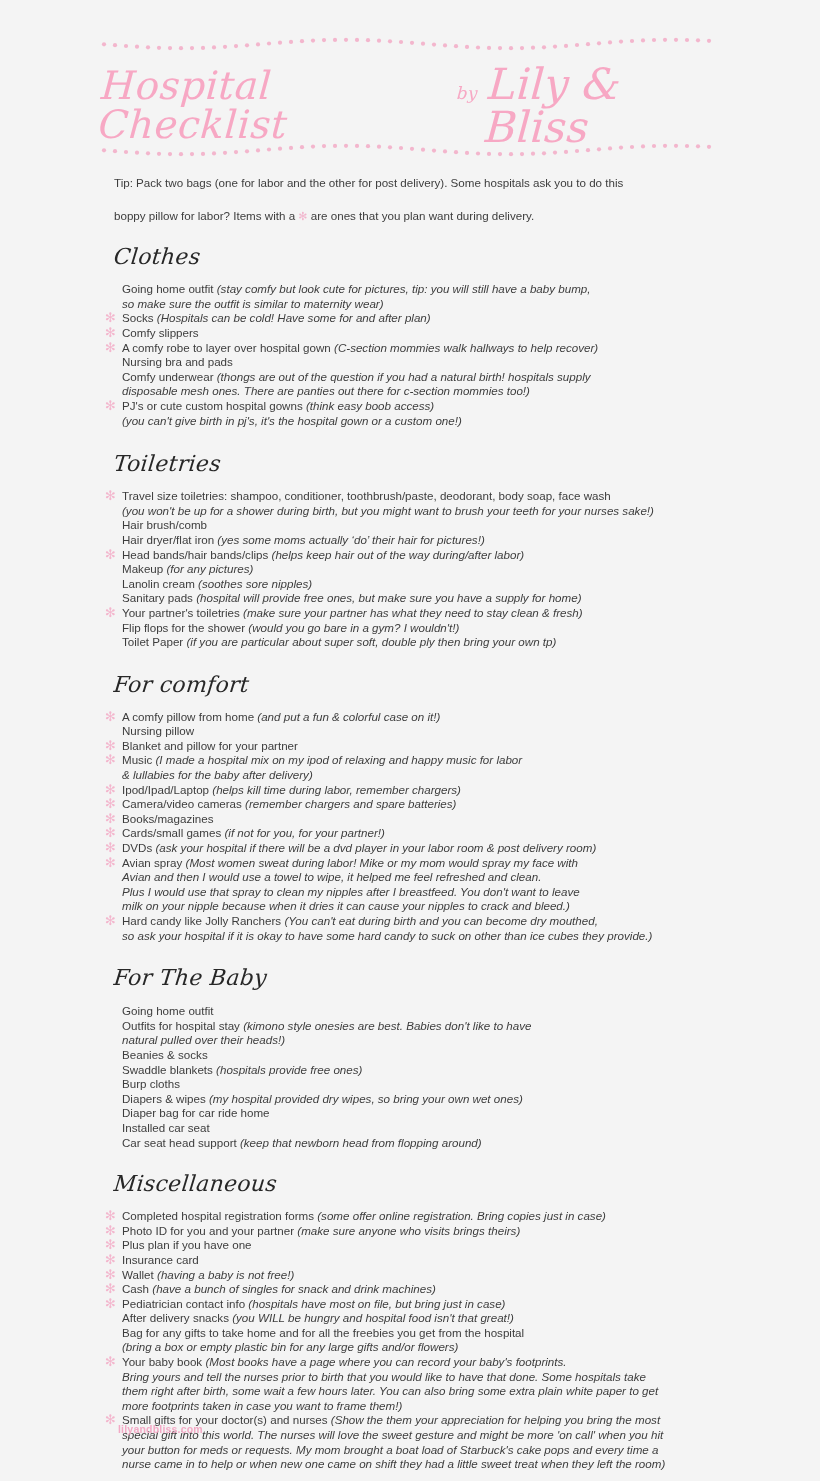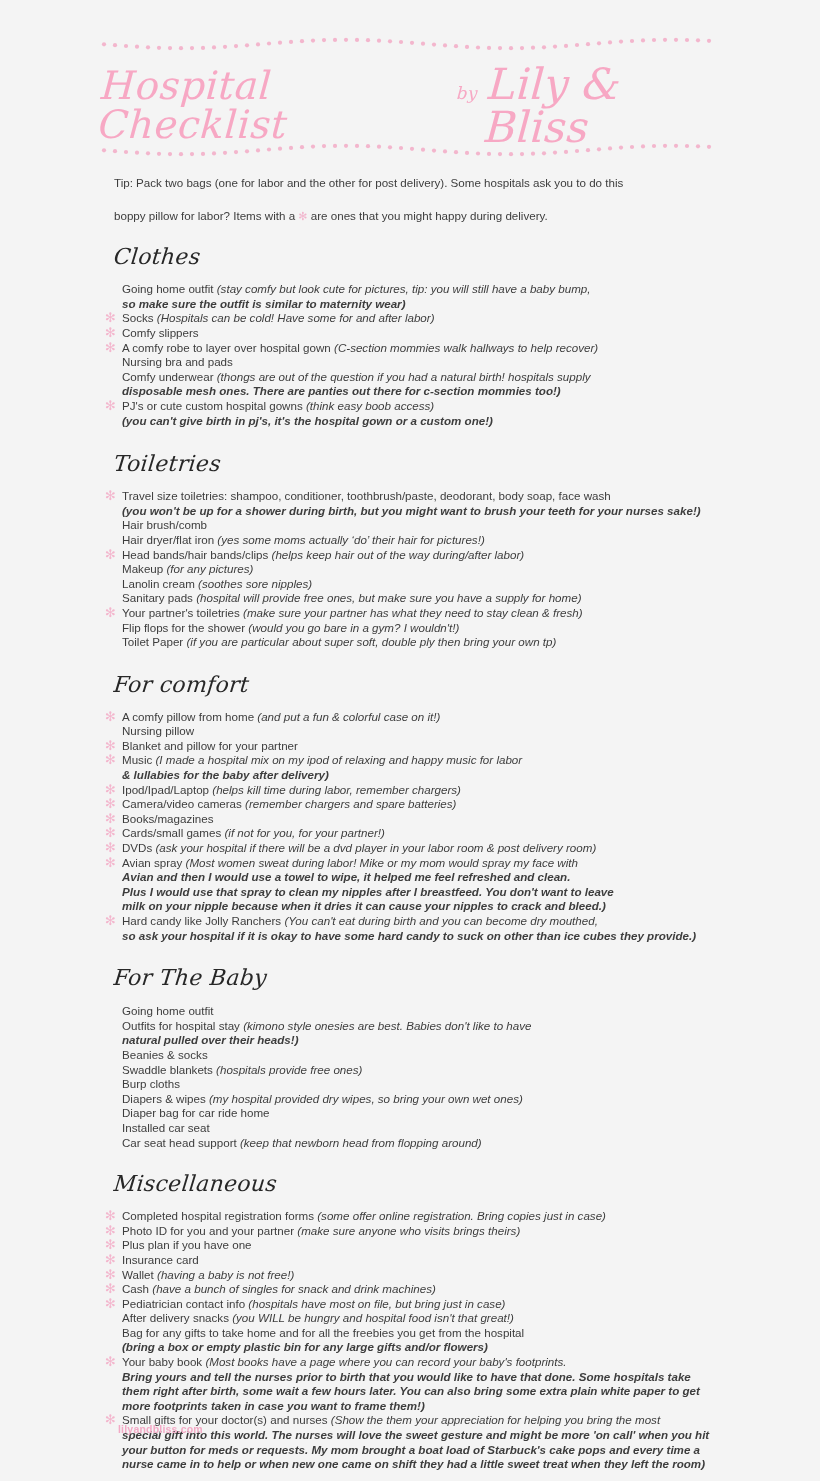--- a/index.html
+++ b/index.html
@@ -138,21 +138,20 @@
     color: #f3b6cd;
     font-size: 13px;
     font-family: "DejaVu Sans", sans-serif;
   }
   .item .note {
     font-style: italic;
   }
   .item .cont {
     display: block;
     font-style: italic;
-    font-weight: bold;
   }
 
   
   .footer {
     position: absolute;
     left: 118px;
     bottom: 46px;
     font-size: 10.5px;
     color: #f3a9c5;
     letter-spacing: 0.2px;
@@ -297,27 +296,27 @@
           </g>
       </svg>
     </div>
   </div>
 
   <div class="content">
 
     <div class="tip">
       <span>Tip: Pack two bags (one for labor and the other for post delivery). Some hospitals ask you to do this</span><br>
       <br>
-      <span>boppy pillow for labor? Items with a </span><span class="star-inline">✻</span><span> are ones that you might happy during delivery.</span>
+      <span>boppy pillow for labor? Items with a </span><span class="star-inline">✻</span><span> are ones that you plan want during delivery.</span>
     </div>
 
     <div id="sections-root">
         <div class="section sec-clothes"><div class="section-heading">Clothes</div><ul class="items">
             <li class="item"><span>Going home outfit </span><span class="note">(stay comfy but look cute for pictures, tip: you will still have a baby bump,</span><span class="cont">so make sure the outfit is similar to maternity wear)</span></li>
-            <li class="item"><span class="bullet">✻</span><span>Socks </span><span class="note">(Hospitals can be cold! Have some for and after labor)</span></li>
+            <li class="item"><span class="bullet">✻</span><span>Socks </span><span class="note">(Hospitals can be cold! Have some for and after plan)</span></li>
             <li class="item"><span class="bullet">✻</span><span>Comfy slippers</span></li>
             <li class="item"><span class="bullet">✻</span><span>A comfy robe to layer over hospital gown </span><span class="note">(C-section mommies walk hallways to help recover)</span></li>
             <li class="item"><span>Nursing bra and pads</span></li>
             <li class="item"><span>Comfy underwear </span><span class="note">(thongs are out of the question if you had a natural birth! hospitals supply</span><span class="cont">disposable mesh ones. There are panties out there for c-section mommies too!)</span></li>
             <li class="item"><span class="bullet">✻</span><span>PJ's or cute custom hospital gowns </span><span class="note">(think easy boob access)</span><span class="cont">(you can't give birth in pj's, it's the hospital gown or a custom one!)</span></li>
           </ul></div>
         <div class="section sec-toiletries"><div class="section-heading">Toiletries</div><ul class="items">
             <li class="item"><span class="bullet">✻</span><span>Travel size toiletries: shampoo, conditioner, toothbrush/paste, deodorant, body soap, face wash</span><span class="cont">(you won't be up for a shower during birth, but you might want to brush your teeth for your nurses sake!)</span></li>
             <li class="item"><span>Hair brush/comb</span></li>
             <li class="item"><span>Hair dryer/flat iron </span><span class="note">(yes some moms actually ‘do’ their hair for pictures!)</span></li>

